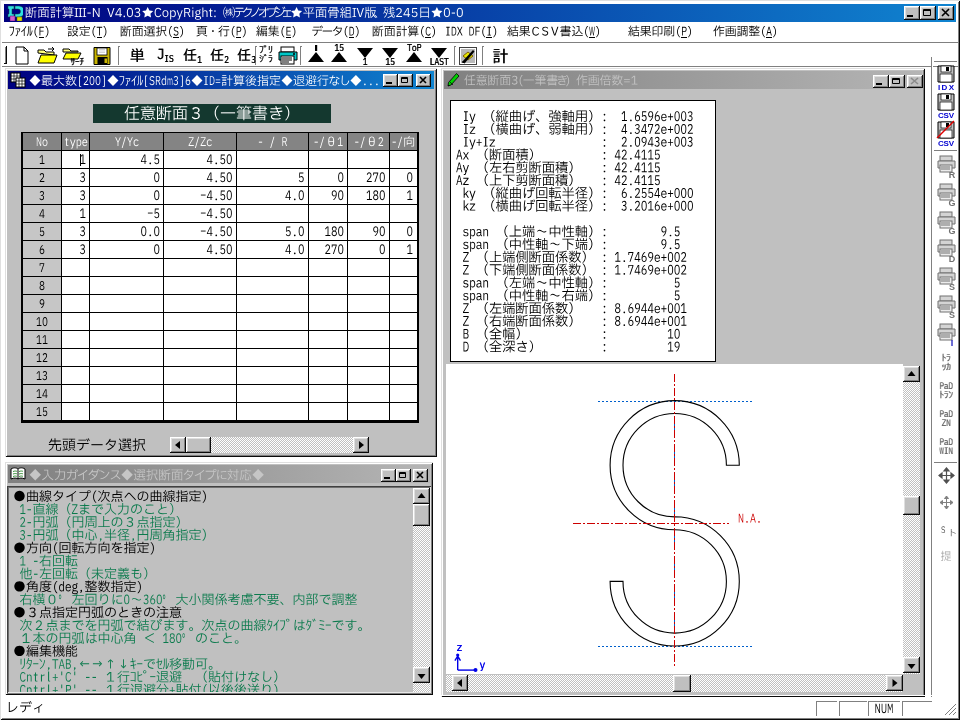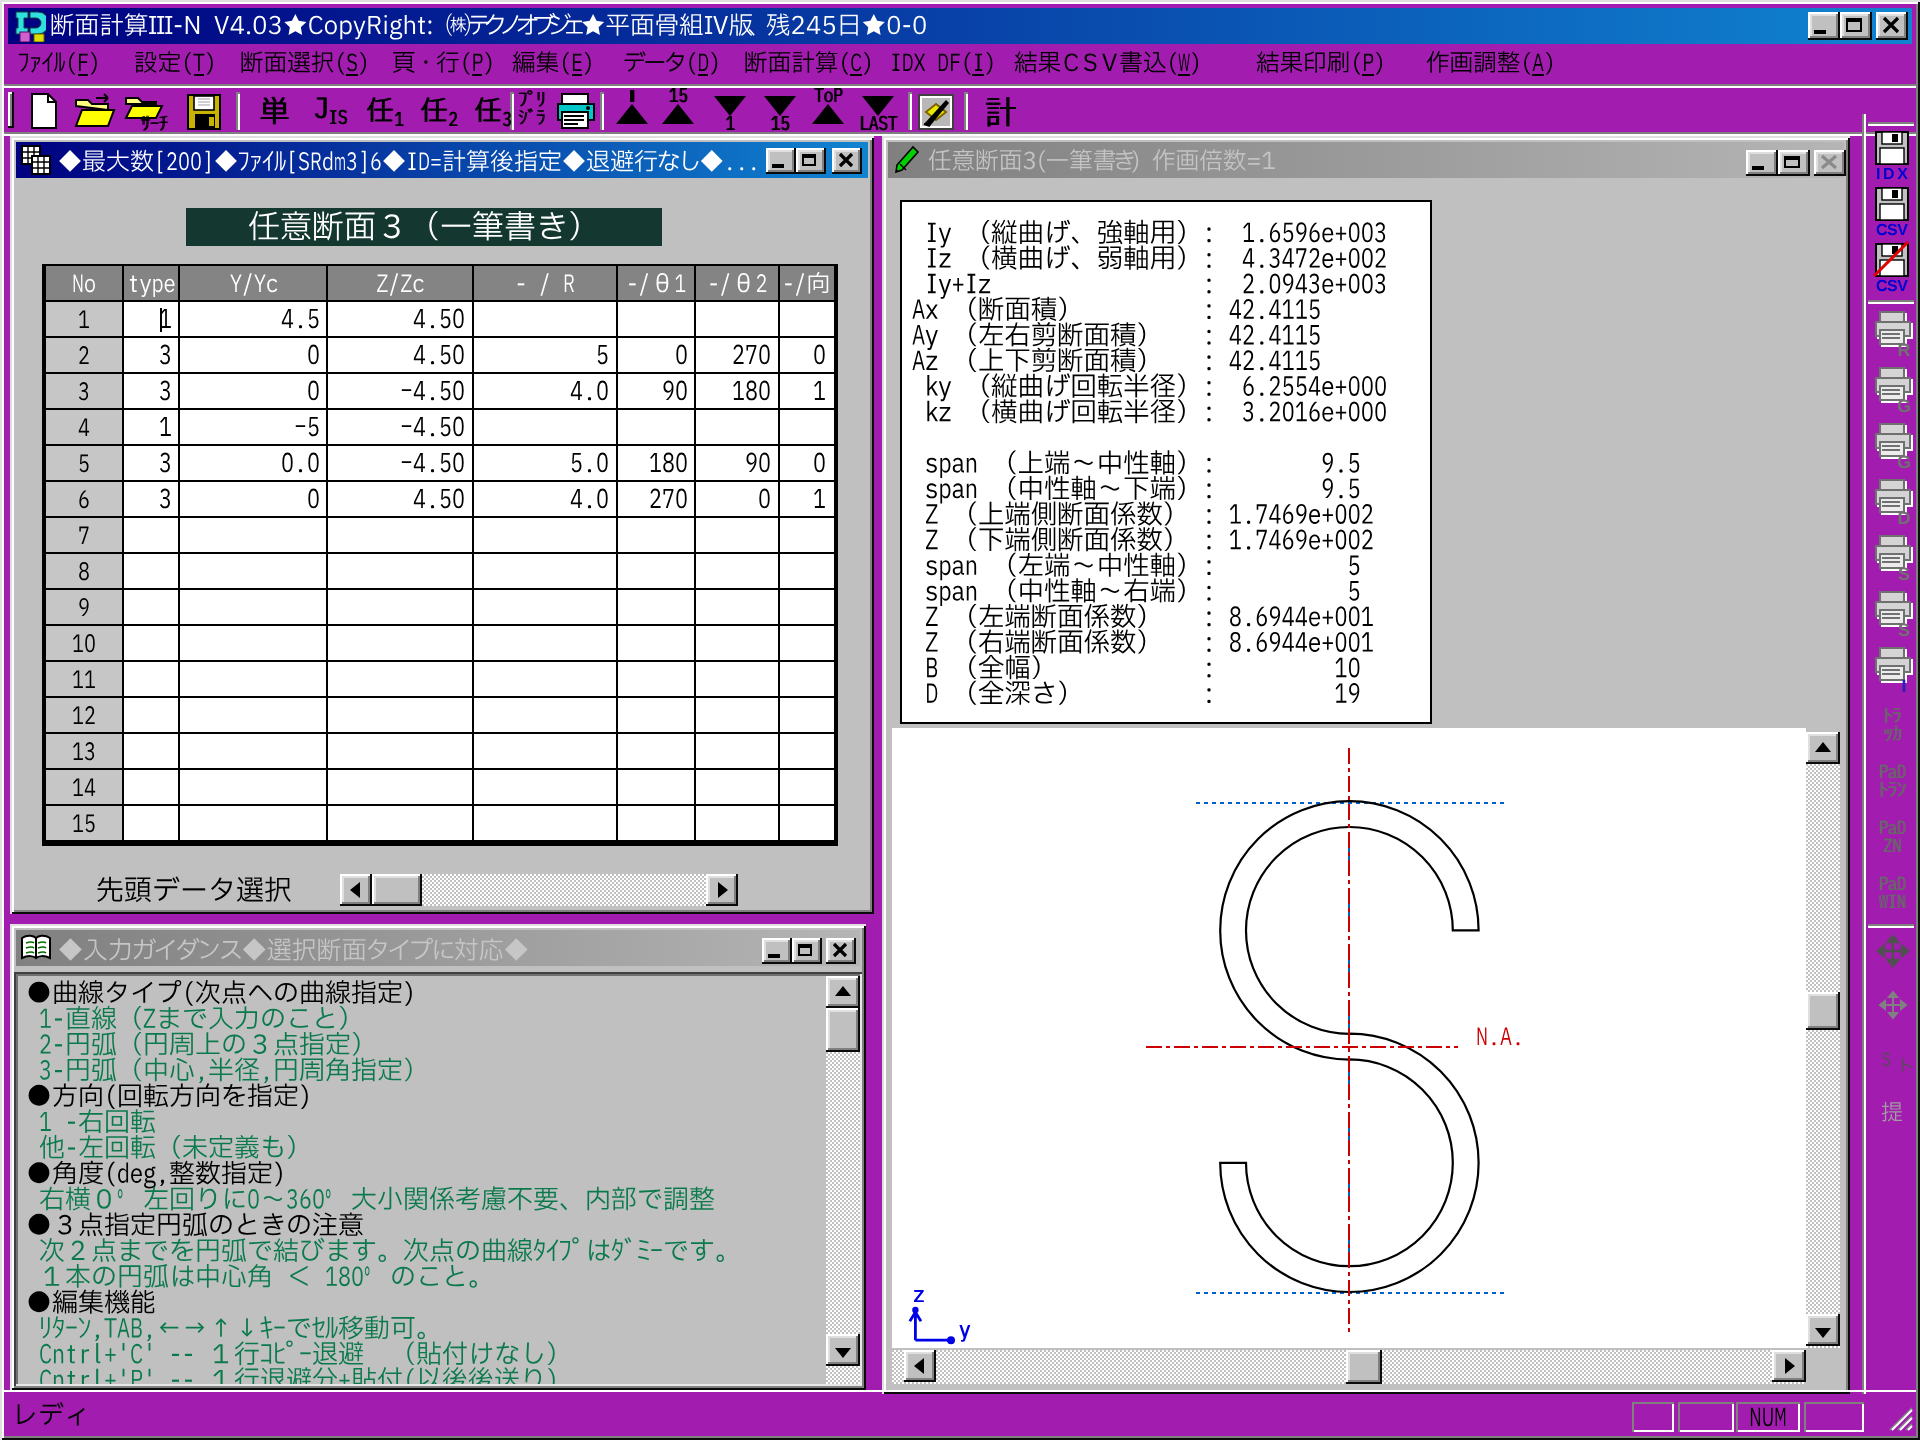--- a/index.html
+++ b/index.html
@@ -1,16 +1,16 @@
 <!DOCTYPE html>
 <html><head><meta charset="utf-8"><style>
 *{margin:0;padding:0;box-sizing:border-box;}
 html,body{width:960px;height:720px;overflow:hidden;background:#c0c0c0;
  font-family:"Liberation Sans",sans-serif;}
-#app{position:relative;width:960px;height:720px;background:#a21caf;
+#app{position:relative;width:960px;height:720px;background:#ffffff;
  box-shadow:inset 1px 1px #dfdfdf, inset -1px -1px #0a0a0a, inset 2px 2px #fff, inset -2px -2px #808080;}
 div{position:absolute;}
 .win{box-shadow:inset 1px 1px #dfdfdf, inset -1px -1px #0a0a0a, inset 2px 2px #fff, inset -2px -2px #808080;background:#c0c0c0;}
 .s1{box-shadow:inset 1px 1px #808080, inset -1px -1px #fff;}
 .btn{box-shadow:inset -1px -1px #0a0a0a, inset 1px 1px #fff, inset -2px -2px #808080, inset 2px 2px #dfdfdf;background:#c0c0c0;}
 .tgrad{background:linear-gradient(90deg,#000080,#1084d0);}
 .igrad{background:linear-gradient(90deg,#808080,#b5b5b5);}
 .stip{background-image:repeating-conic-gradient(#fff 0% 25%, #c0c0c0 0% 50%);background-size:2px 2px;background-color:#d8d8d8;}
 svg{display:block;}
 </style></head><body>

